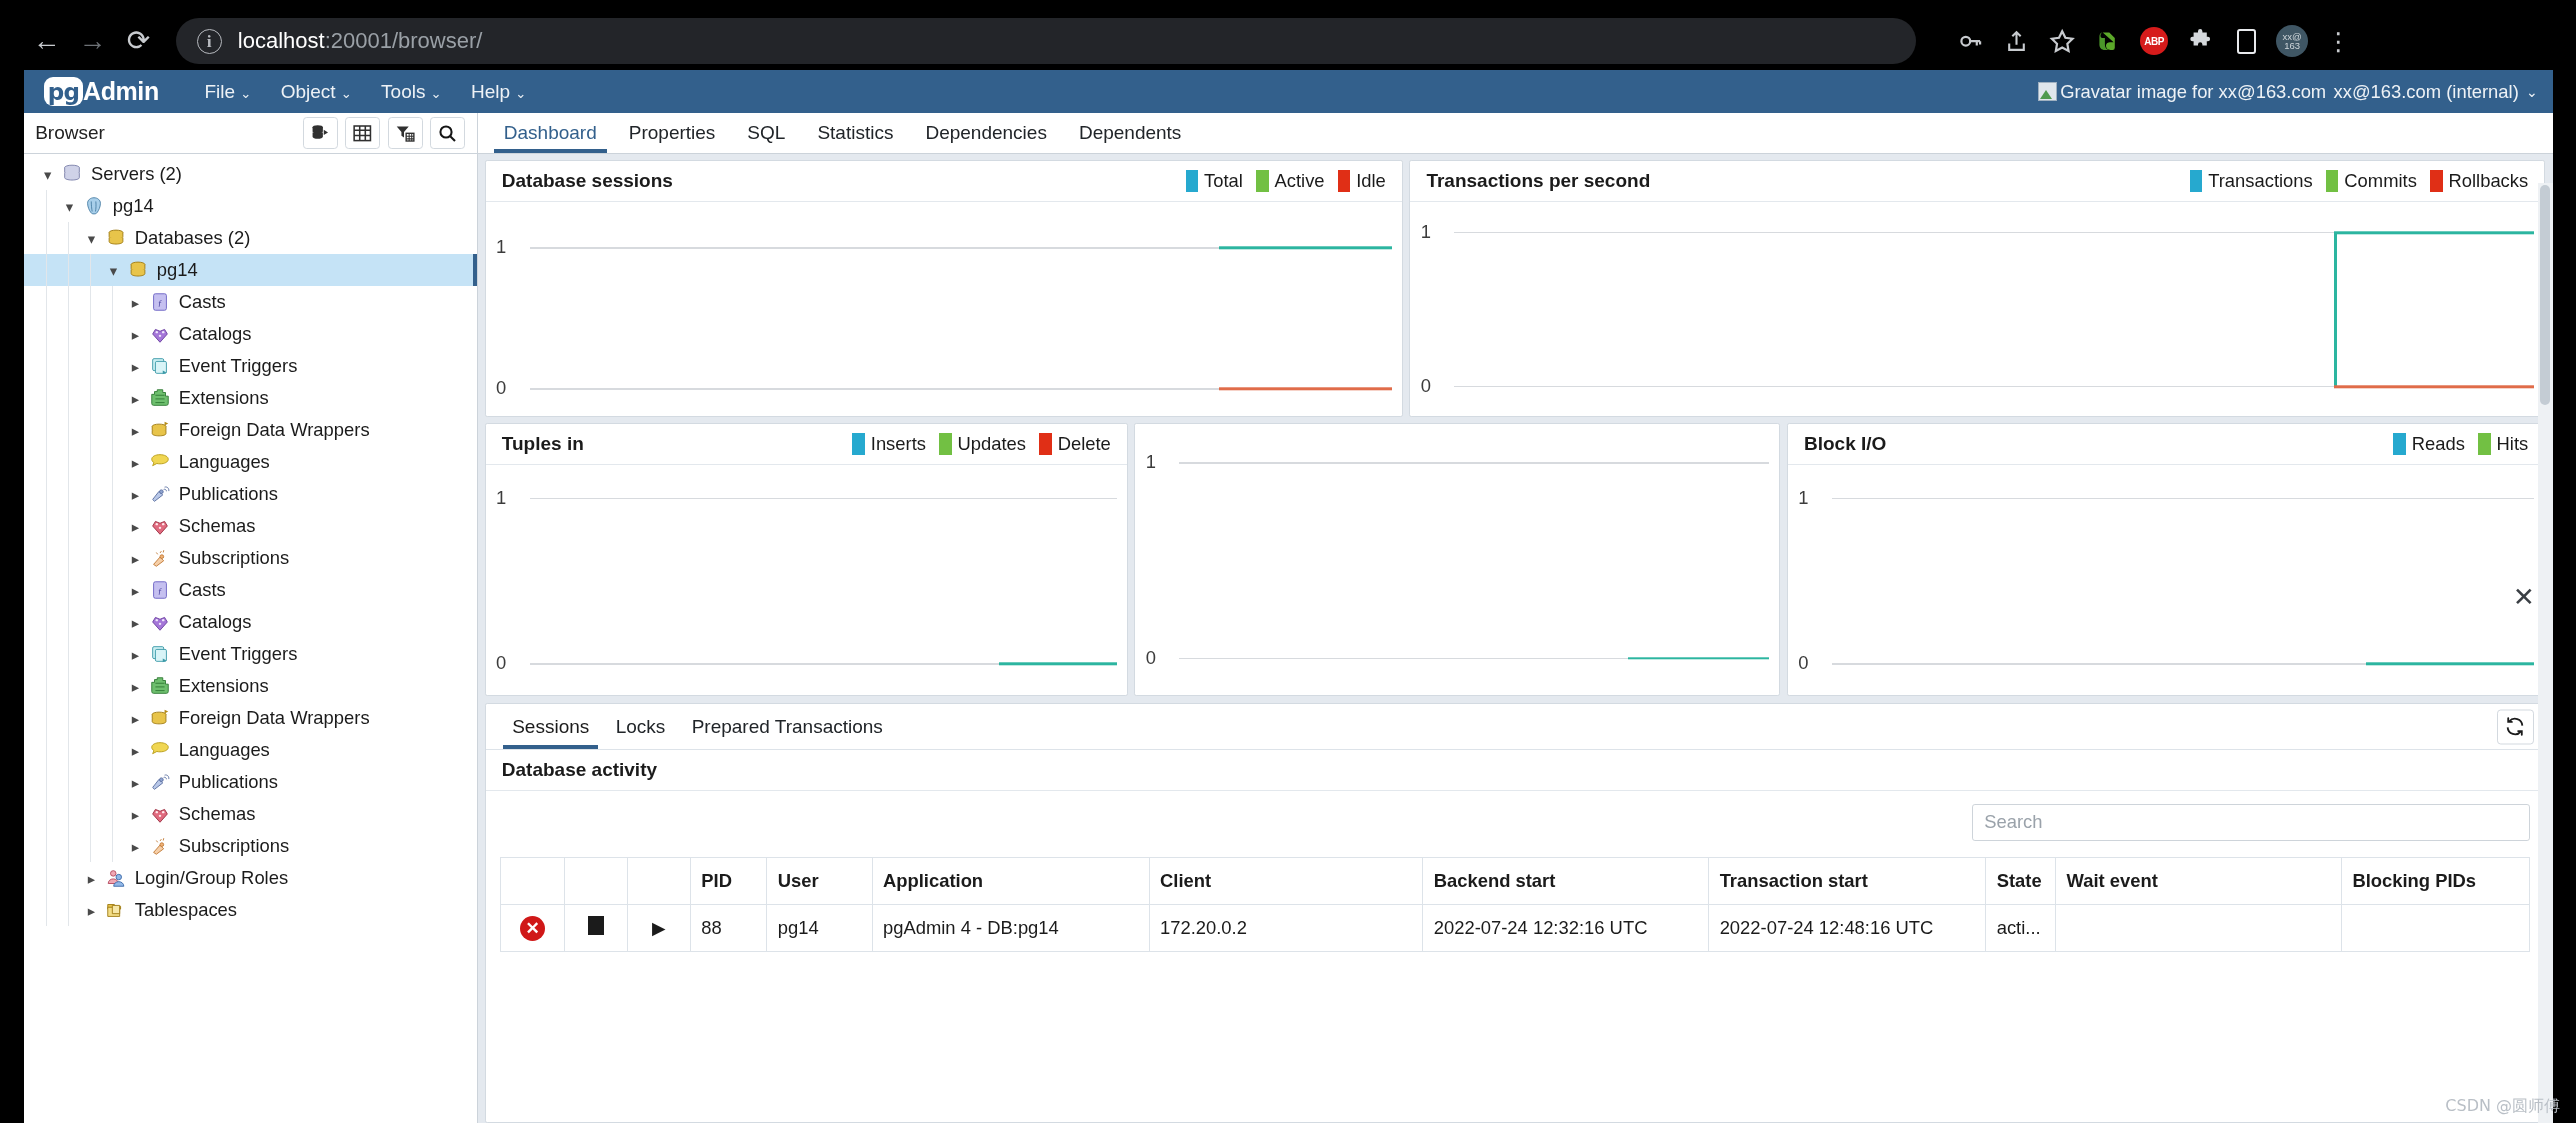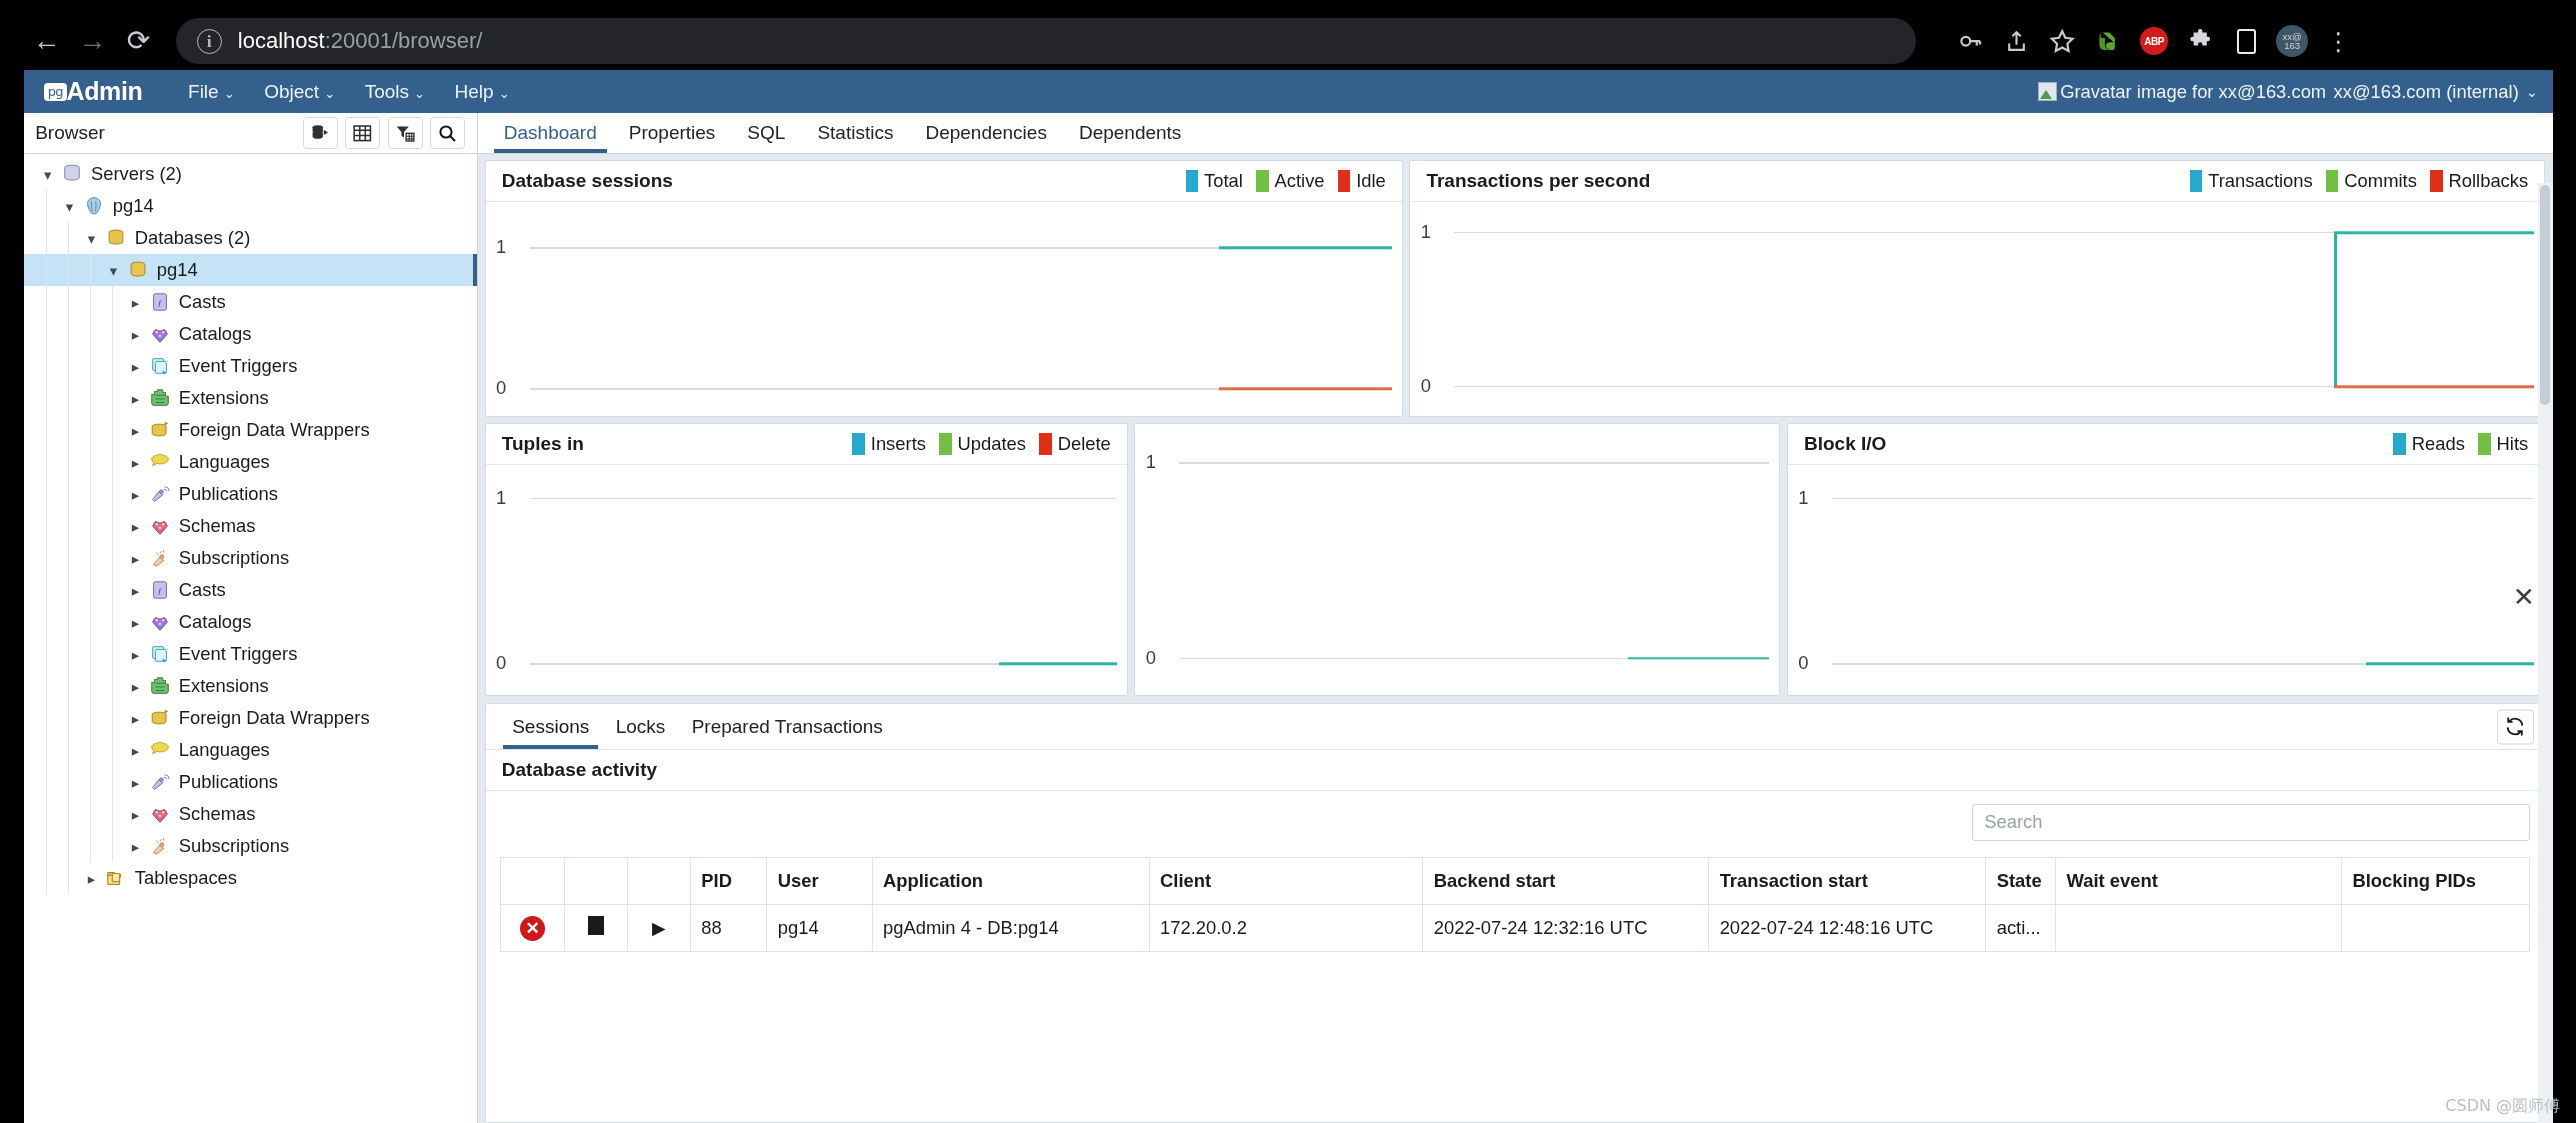--- a/index.html
+++ b/index.html
@@ -64,22 +64,22 @@
     background: #fff; overflow: hidden;
   }
 
   
   #pg-header {
     height: 43px; background: #33608c; display: flex; align-items: center;
     padding: 0 0 0 20.6px; position: relative;
   }
   #pg-logo { display: flex; align-items: center; gap: 0; }
   #pg-logo-mark {
-    background: #fff; color: #33608c; font-weight: normal; font-size: 13px;
-    padding: 1.5px 3.7px; border-radius: 4px; letter-spacing: -0.7px;
+    background: #fff; color: #33608c; font-weight: bold; font-size: 23px;
+    padding: 1.5px 3.7px; border-radius: 9px; letter-spacing: -0.7px;
     font-family: "DejaVu Sans", sans-serif;
   }
   #pg-logo-text { color: #fff; font-size: 25px; font-weight: bold; letter-spacing: -0.4px; }
   #pg-menus { display: flex; align-items: flex-end; margin-left: 31px; gap: 0; }
   .pg-menu {
     color: #eef2f6; font-size: 19px; padding: 5.9px 14.7px; white-space: nowrap;
   }
   .pg-menu .caret { font-size: 13.2px; margin-left: 5.1px; display: inline-block; }
   #pg-user {
     position: absolute; right: 14.7px; top: 50%; transform: translateY(-50%);
@@ -698,20 +698,35 @@
             <div style="width: 101px; flex: 0 0 101px;"></div>
             <div class="tw-caret closed"></div>
             <div class="tw-icon">
               <svg width="22" height="22" viewBox="0 0 24 24">
                 <path d="M5 19l7-8 4 4-8 6z" fill="#f6cfa8" stroke="#c17a36"></path>
                 <circle cx="14" cy="10.5" r="2" fill="#f0b277" stroke="#c17a36"></circle>
                 <path d="M12 6.5l1.5-2M15.5 6l.6-2.5M9.5 8L8 6" stroke="#c17a36" fill="none"></path>
               </svg>
             </div>
             <span class="tw-label">Subscriptions</span>
+          </div>
+          <div class="tree-row">
+            <div class="guide" style="left: 22px;"></div>
+            <div class="guide" style="left: 44px;"></div>
+            <div style="width: 57px; flex: 0 0 57px;"></div>
+            <div class="tw-caret closed"></div>
+            <div class="tw-icon">
+              <svg width="22" height="22" viewBox="0 0 24 24">
+                <circle cx="9" cy="7" r="3" fill="#f0a8b4" stroke="#b3495e"></circle>
+                <path d="M3.5 18c0-3 2.5-5 5.5-5s5.5 2 5.5 5z" fill="#f0a8b4" stroke="#b3495e"></path>
+                <circle cx="15" cy="11" r="3" fill="#92b8e8" stroke="#3c6aa8"></circle>
+                <path d="M9.5 21c0-3 2.5-5 5.5-5s5.5 2 5.5 5z" fill="#92b8e8" stroke="#3c6aa8"></path>
+              </svg>
+            </div>
+            <span class="tw-label">Login/Group Roles</span>
           </div>
           <div class="tree-row">
             <div class="guide" style="left: 22px;"></div>
             <div class="guide" style="left: 44px;"></div>
             <div style="width: 57px; flex: 0 0 57px;"></div>
             <div class="tw-caret closed"></div>
             <div class="tw-icon">
               <svg width="22" height="22" viewBox="0 0 24 24">
                 <path d="M3 6h7l2 2h5v3H3z" fill="#e8c44a" stroke="#a07c15"></path>
                 <path d="M3 9h13v10H3z" fill="#f3dd85" stroke="#a07c15"></path>

